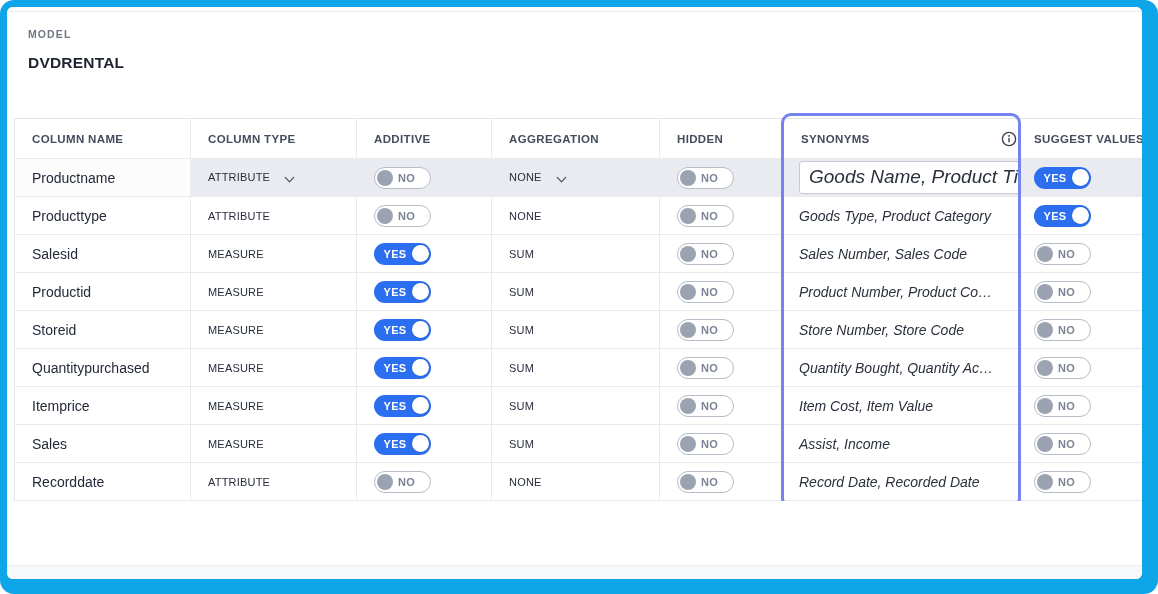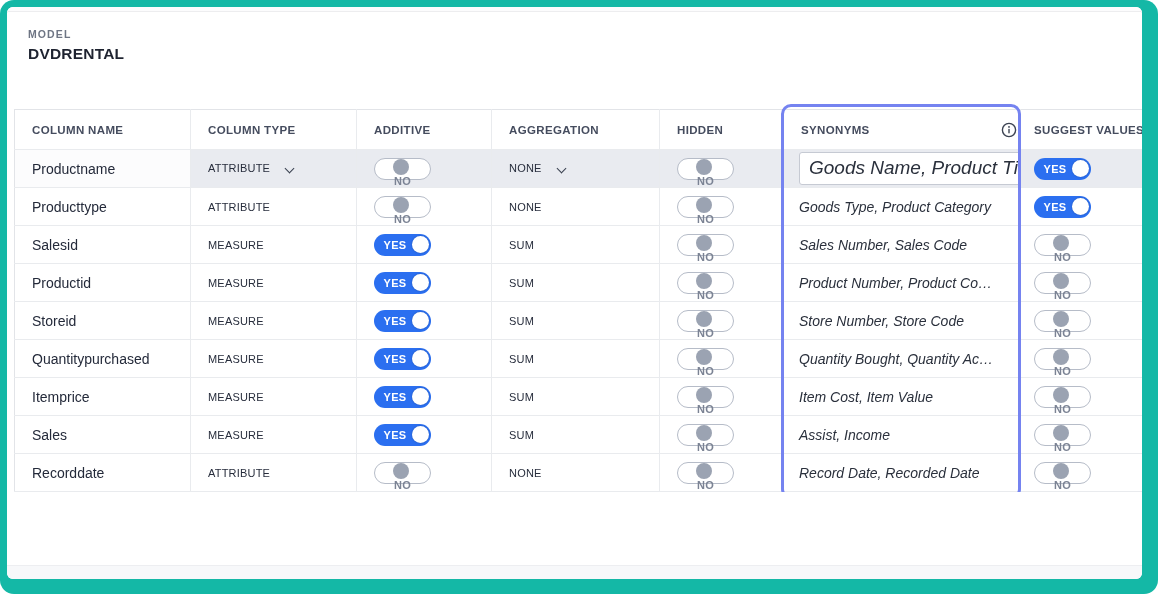--- a/index.html
+++ b/index.html
@@ -1,30 +1,30 @@
 <!DOCTYPE html>
 <html><head>
 <meta charset="utf-8">
 <style>
   * { box-sizing: border-box; margin: 0; padding: 0; }
   html,body { background:#ffffff; font-family:"Liberation Sans", sans-serif; }
   .frame {
-    width:1158px; height:594px; background:#14b8a6; border-radius:14px;
+    width:1158px; height:594px; background:#0ea5e9; border-radius:14px;
     padding:7px 16px 15px 7px; position:relative; overflow:hidden;
   }
   .app {
     width:100%; height:100%; background:#fff; border-radius:6px;
     position:relative; overflow:hidden;
   }
   .window-strip { height:5px; background:#fcfcfd; border-bottom:1px solid #ededef; }
 
   
   .app-header { display:flex; justify-content:space-between; align-items:flex-start; padding:16px 18px 0 21px; }
   .model-label { font-size:10.5px; font-weight:bold; letter-spacing:1.1px; color:#6e7584; }
-  .model-name  { font-size:15.5px; font-weight:bold; color:#1e2330; margin-top:5px; letter-spacing:.2px; }
+  .model-name  { font-size:15.5px; font-weight:bold; color:#1e2330; margin-top:14px; letter-spacing:.2px; }
   .header-actions { display:flex; align-items:center; gap:13px; margin-top:4px; }
   .pill-btn {
     height:30px; border:none; background:#edeff3; color:#3b4150; font-family:inherit;
     font-size:13px; font-weight:500; padding:0 18px; border-radius:16px; cursor:pointer;
   }
   .more-btn {
     width:29px; height:29px; border:none; border-radius:50%; background:#edeff3;
     display:flex; align-items:center; justify-content:center; gap:2.5px; cursor:pointer;
   }
   .more-btn i { width:3px; height:3px; border-radius:50%; background:#3b4150; display:block; }
@@ -59,21 +59,21 @@
   }
   .has-chev .chev { display:inline-block; }
 
   
   .toggle {
     display:inline-flex; align-items:center; width:57px; height:22px; border-radius:12px;
     vertical-align:middle; cursor:pointer;
   }
   .toggle .lbl { font-size:11px; font-weight:bold; letter-spacing:.3px; }
   .toggle .knob { border-radius:50%; flex:none; }
-  .toggle.no { background:#fff; border:1.5px solid #b6bcc8;flex-direction:column; }
+  .toggle.no { background:#fff; border:1.5px solid #b6bcc8; }
   .toggle.no .knob { width:16px; height:16px; background:#9ba3b2; margin:0 5px 0 2px; }
   .toggle.no .lbl { color:#7b8394; }
   .toggle.yes { background:#2b6ff0; flex-direction:row-reverse; justify-content:flex-start; }
   .toggle.yes .knob { width:17px; height:17px; background:#fff; margin:0 2.5px 0 5px; box-shadow:0 0 2px rgba(0,0,0,.25); }
   .toggle.yes .lbl { color:#fff; }
 
   
   .syn-val.boxed {
     display:inline-block; background:#fff; border:1px solid #c6cad3; border-radius:3px;
     padding:4px 9px 5px 9px; font-size:19px; min-width:192px; font-style:italic; color:#2a303c;

